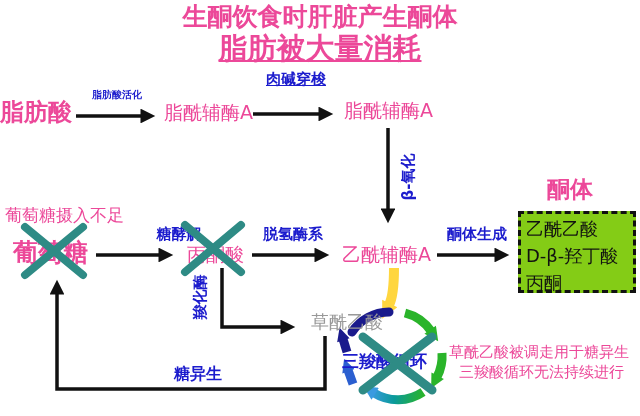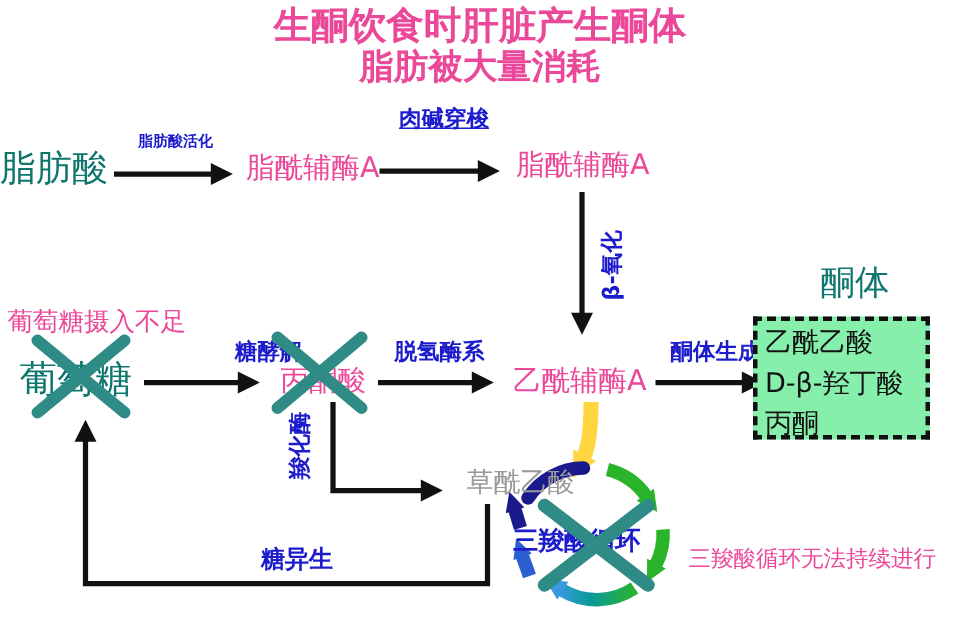--- a/index.html
+++ b/index.html
@@ -1,27 +1,27 @@
 <!DOCTYPE html>
 <html><head>
 <meta charset="utf-8">
 <style>
   html,body{margin:0;padding:0;background:#fff;}
   .canvas{position:relative;width:640px;height:416px;background:#ffffff;overflow:hidden;
           font-family:"DejaVu Sans",sans-serif;}
   svg.layer{position:absolute;left:0;top:0;pointer-events:none;}
   .lbl{position:absolute;line-height:1;white-space:nowrap;color:#ec4899;}
   .blue{color:#1c1ccd;font-weight:700;}
-  .red{color:#0f766e;font-weight:400;}
+  .red{color:#ec4899;font-weight:700;}
   .gray{color:#999999;}
   .ctr{transform:translateX(-50%);}
   .rot{transform:translate(-50%,-50%) rotate(-90deg);transform-origin:center;}
   .title{left:0;width:100%;text-align:center;font-weight:700;}
-  .kbox{position:absolute;left:502px;top:211px;width:112px;height:76px;
-        border:3px dashed #111;background:#86efac;}
+  .kbox{position:absolute;left:518px;top:211px;width:112px;height:76px;
+        border:3px dashed #111;background:#84cc16;}
   .kbox .ln{position:relative;display:block;margin:3px 0 0 5px;font-size:18px;line-height:24px;color:#111;white-space:nowrap;}
 </style>
 </head>
 <body>
 
 <div class="canvas">
 
   <svg class="layer" width="640" height="416" viewBox="0 0 640 416">
     <defs>
       <marker id="mblk" viewBox="0 0 10 10" refX="1" refY="5" markerWidth="5" markerHeight="4.2" orient="auto">
@@ -66,21 +66,21 @@
 
     <path d="M 352,332 A 45,45 0 0 1 389,312" fill="none" stroke="#1a1a8c" stroke-width="9" stroke-linecap="round"></path>
     <path d="M 405,313 A 45,45 0 0 1 431,331" fill="none" stroke="#2ab42a" stroke-width="9" stroke-linecap="butt" marker-end="url(#mgrn)"></path>
     <path d="M 442,353 A 45,45 0 0 1 437,377" fill="none" stroke="#2ab42a" stroke-width="9" stroke-linecap="butt" marker-end="url(#mgrn)"></path>
     <path d="M 423,392 A 45,45 0 0 1 374,393" fill="none" stroke="url(#botgrad)" stroke-width="9" stroke-linecap="butt" marker-end="url(#mlbl)"></path>
     <line x1="353" y1="384" x2="348" y2="370" stroke="#2b5fd0" stroke-width="9" marker-end="url(#mryl)"></line>
     <line x1="347" y1="352" x2="343" y2="339" stroke="#1a1a8c" stroke-width="9" marker-end="url(#mnvy)"></line>
   </svg>
 
   <div class="lbl title" style="top:4px;font-size:25px;">生酮饮食时肝脏产生酮体</div>
-  <div class="lbl title" style="top:34px;font-size:23px;">脂肪被大量消耗</div>
+  <div class="lbl title" style="top:34px;font-size:29px;text-decoration:underline;">脂肪被大量消耗</div>
 
   <div class="lbl red" style="left:0px;top:100px;font-size:24px;">脂肪酸</div>
   <div class="lbl blue ctr" style="left:117px;top:90px;font-size:10px;">脂肪酸活化</div>
   <div class="lbl" style="left:164px;top:103px;font-size:19px;">脂酰辅酶A</div>
   <div class="lbl blue ctr" style="left:296px;top:72px;font-size:15px;text-decoration:underline;">肉碱穿梭</div>
   <div class="lbl" style="left:344px;top:101px;font-size:19px;">脂酰辅酶A</div>
   <div class="lbl blue rot" style="left:408px;top:177px;font-size:15px;">β-氧化</div>
 
   <div class="lbl" style="left:5px;top:207px;font-size:17px;">葡萄糖摄入不足</div>
   <div class="lbl red" style="left:13px;top:240px;font-size:25px;">葡萄糖</div>
@@ -95,20 +95,21 @@
     <span class="ln">乙酰乙酸</span>
     <span class="ln">D-β-羟丁酸</span>
     <span class="ln">丙酮</span>
   </div>
 
   <div class="lbl blue rot" style="left:200px;top:297px;font-size:15px;">羧化酶</div>
   <div class="lbl gray" style="left:300px;top:313px;font-size:18px;margin-left:11px;">草酰乙酸</div>
 
   <div class="lbl blue" style="left:342px;top:353px;font-size:17px;">三羧酸循环</div>
   <div class="lbl blue ctr" style="left:198px;top:366px;font-size:16px;font-family:Liberation Serif, serif;">糖异生</div>
+  <div class="lbl" style="left:449px;top:345px;font-size:15px;">草酰乙酸被调走用于糖异生</div>
   <div class="lbl" style="left:459px;top:365px;font-size:15px;">三羧酸循环无法持续进行</div>
 
   <svg class="layer" width="640" height="416" viewBox="0 0 640 416">
     <g stroke="#2e8b85" stroke-width="8" stroke-linecap="round">
       <g>
         <line x1="25" y1="227" x2="83" y2="275"></line>
         <line x1="83" y1="227" x2="25" y2="275"></line>
       </g>
       <g>
         <line x1="185" y1="225" x2="241" y2="272"></line>

